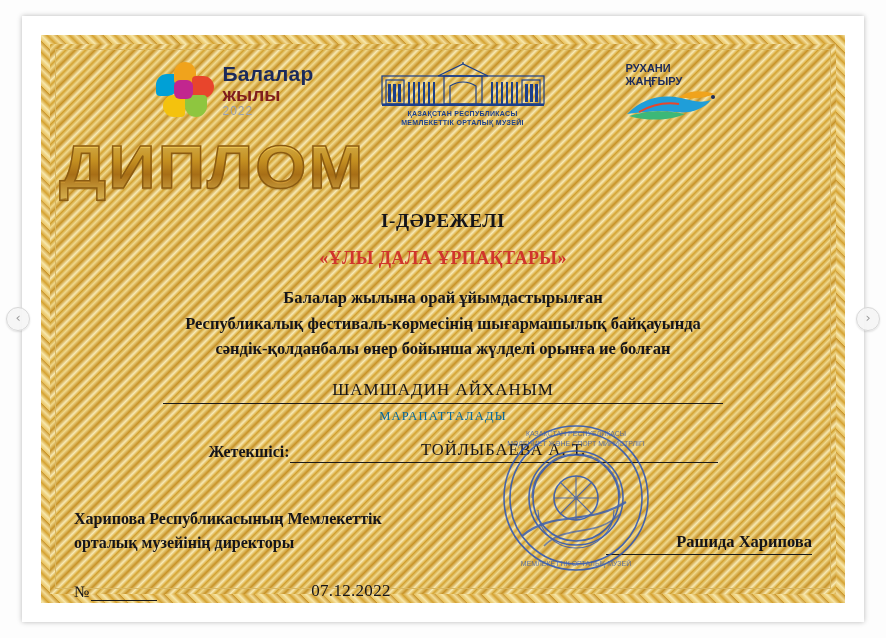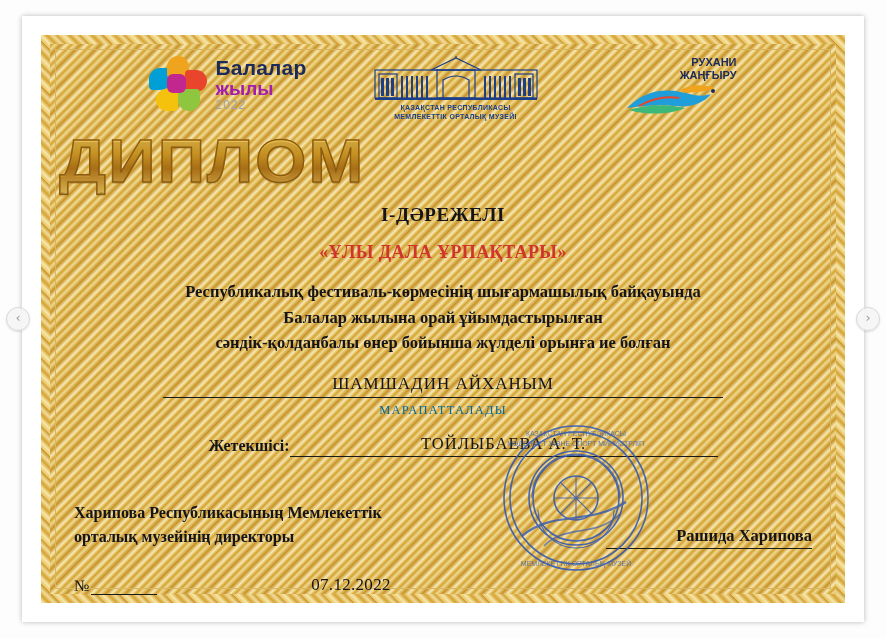--- a/index.html
+++ b/index.html
@@ -94,20 +94,21 @@
   }
 
   
   .logos {
     position: relative;
     height: 70px;
     display: flex;
     align-items: flex-start;
     justify-content: center;
     gap: 64px;
+    padding-top: 6px;
   }
 
   
   .logo-bala {
     display: flex;
     align-items: center;
     gap: 8px;
   }
   .petals {
     position: relative;
@@ -131,21 +132,21 @@
     font-family: "Liberation Sans", sans-serif;
     font-weight: bold;
     font-size: 21px;
     color: #1b2a5b;
     letter-spacing: .2px;
   }
   .bala-2 {
     font-family: "Liberation Sans", sans-serif;
     font-weight: bold;
     font-size: 19px;
-    color: #a21caf;
+    color: #7f1d1d;
   }
   .bala-3 {
     font-family: "Liberation Sans", sans-serif;
     font-size: 12px;
     color: #9aa2b4;
     letter-spacing: 1px;
   }
 
   
   .logo-museum { text-align: center; }
@@ -154,21 +155,21 @@
     font-family: "Liberation Sans", sans-serif;
     font-size: 7px;
     font-weight: bold;
     color: #1b3f8b;
     letter-spacing: .3px;
     line-height: 1.25;
     margin-top: 2px;
   }
 
   
-  .logo-ruhani { text-align: right; width: 132px; }
+  .logo-ruhani { text-align: left; width: 118px; }
   .ruh-title {
     font-family: "Liberation Sans", sans-serif;
     font-weight: bold;
     font-size: 11px;
     color: #1b2a5b;
     line-height: 1.2;
     margin-left: 14px;
   }
   .bird { display:block; margin: 0 auto; }
 
@@ -437,22 +438,22 @@
       </div>
 
       <div class="diplom-wrap">
         <span class="diplom">ДИПЛОМ</span>
       </div>
 
       <div class="degree">I-ДӘРЕЖЕЛІ</div>
       <div class="nomination">«ҰЛЫ ДАЛА ҰРПАҚТАРЫ»</div>
 
       <div class="desc">
+        <div>Балалар жылына орай ұйымдастырылған</div>
         <div>Республикалық фестиваль-көрмесінің шығармашылық байқауында</div>
-        <div>Балалар жылына орай ұйымдастырылған</div>
         <div>сәндік-қолданбалы өнер бойынша жүлделі орынға ие болған</div>
       </div>
 
       <div class="recipient-block">
         <div class="recipient-line">
           <span class="recipient-name">ШАМШАДИН АЙХАНЫМ</span>
           <div class="rule"></div>
         </div>
         <div class="awarded">МАРАПАТТАЛАДЫ</div>
       </div>

